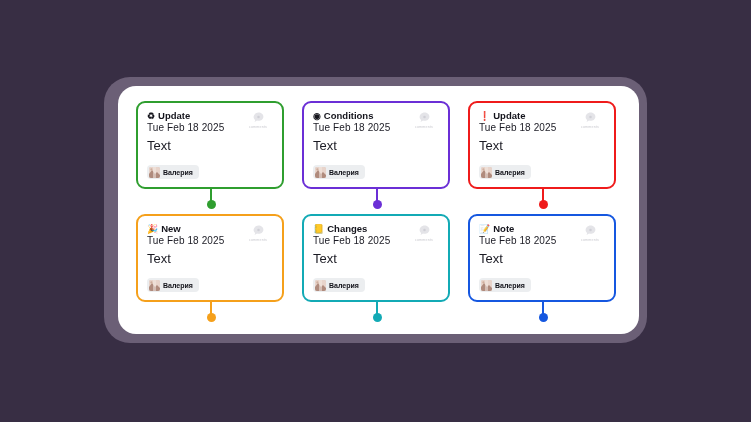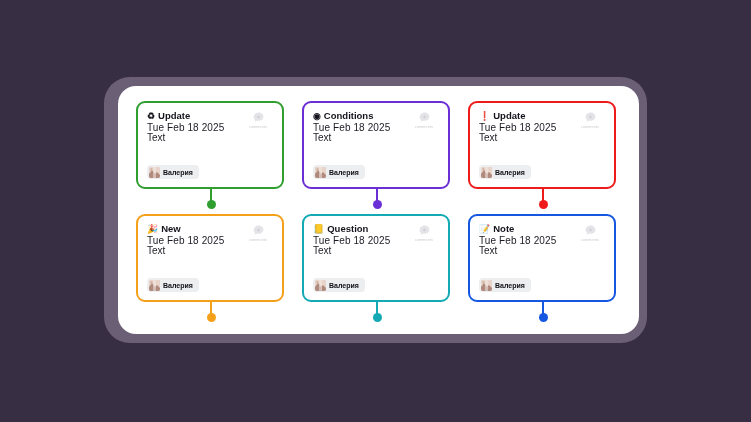--- a/index.html
+++ b/index.html
@@ -103,21 +103,22 @@
   .card-date {
     margin-top: 1px;
     font-size: 10px;
     color: #1b1b24;
     line-height: 10px;
     white-space: nowrap;
     letter-spacing: 0.1px;
   }
 
   .card-body {
-    font-size: 10px;
+    margin-top: 8px;
+    font-size: 13px;
     color: #1b1b24;
     line-height: 10px;
   }
 
   
   .comments {
     display: flex;
     flex-direction: column;
     align-items: center;
     width: 30px;
@@ -357,21 +358,21 @@
           <div class="dot" style="background: rgb(245, 160, 27);"></div>
         </div>
       </div>
 
       <div class="cell c1 r1">
         <div class="card" style="border-color: rgb(19, 170, 181);">
           <div class="card-head">
             <div class="title-block">
               <div class="card-title">
                 <span class="title-icon">📒</span>
-                <span>Question</span>
+                <span>Changes</span>
               </div>
               <div class="card-date">Tue Feb 18 2025</div>
             </div>
             <div class="comments">
               <div class="comments-bubble">
                 <svg width="13" height="13" viewBox="0 0 13 13" aria-hidden="true">
                   <path d="M6.5 1.6c2.7 0 4.9 1.8 4.9 4.1 0 2.3-2.2 4.1-4.9 4.1-.5 0-1-.06-1.45-.18L2.6 10.9l.55-1.9C2.05 8.25 1.6 7.25 1.6 6.1c0-2.3 2.2-4.5 4.9-4.5z" fill="#e4e4e8"></path>
                   <circle cx="6.5" cy="5.9" r="1.25" fill="#cfcfd6"></circle>
                 </svg>
               </div>

